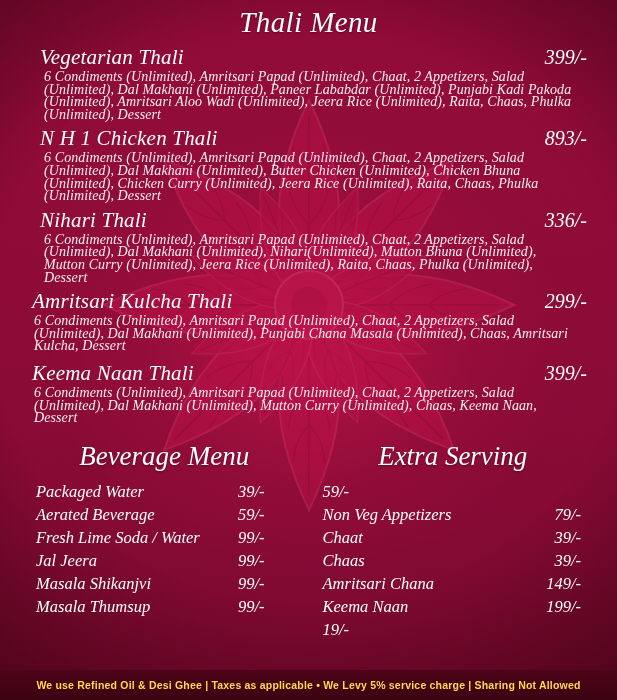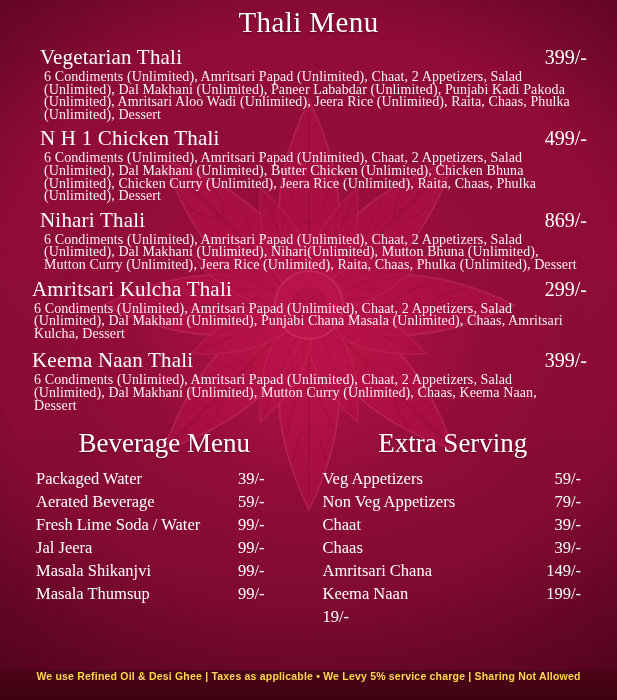--- a/index.html
+++ b/index.html
@@ -40,20 +40,21 @@
     height: 470px;
     opacity: 0.40;
     pointer-events: none;
   }
   #motif svg { width: 100%; height: 100%; display: block; }
 
   #content {
     position: relative;
     z-index: 3;
     padding: 0 26px;
+    font-style: italic;
   }
 
   
   .section-title {
     text-align: center;
     font-size: 29px;
     letter-spacing: 0.4px;
     color: #ffffff;
     text-shadow: 0 1px 2px rgba(60,0,20,0.6);
     font-weight: normal;
@@ -117,20 +118,21 @@
   .col.right .price-row { padding-right: 10px; padding-left: 8px; }
 
   
   #footer {
     position: absolute;
     left: 0; right: 0;
     bottom: 0;
     height: 30px;
     background: linear-gradient(180deg, #4d0418 0%, #3c0312 100%);
     display: flex;
+    align-items: center;
     justify-content: center;
     z-index: 4;
   }
   #footer .note {
     font-family: "Liberation Sans", sans-serif;
     font-size: 10.5px;
     font-weight: bold;
     color: #ffd84d;
     letter-spacing: 0.2px;
   }
@@ -188,29 +190,29 @@
     <div class="item-head">
       <span class="item-name">Vegetarian Thali</span>
       <span class="item-price">399/-</span>
     </div>
     <div class="item-desc">6 Condiments (Unlimited), Amritsari Papad (Unlimited), Chaat, 2 Appetizers, Salad (Unlimited), Dal Makhani (Unlimited), Paneer Lababdar (Unlimited), Punjabi Kadi Pakoda (Unlimited), Amritsari Aloo Wadi (Unlimited), Jeera Rice (Unlimited), Raita, Chaas, Phulka (Unlimited), Dessert</div>
   </div>
 
   <div class="item thali-row">
     <div class="item-head">
       <span class="item-name">N H 1 Chicken Thali</span>
-      <span class="item-price">499/-</span>
+      <span class="item-price">893/-</span>
     </div>
     <div class="item-desc">6 Condiments (Unlimited), Amritsari Papad (Unlimited), Chaat, 2 Appetizers, Salad (Unlimited), Dal Makhani (Unlimited), Butter Chicken (Unlimited), Chicken Bhuna (Unlimited), Chicken Curry (Unlimited), Jeera Rice (Unlimited), Raita, Chaas, Phulka (Unlimited), Dessert</div>
   </div>
 
   <div class="item thali-row">
     <div class="item-head">
       <span class="item-name">Nihari Thali</span>
-      <span class="item-price">869/-</span>
+      <span class="item-price">336/-</span>
     </div>
     <div class="item-desc">6 Condiments (Unlimited), Amritsari Papad (Unlimited), Chaat, 2 Appetizers, Salad (Unlimited), Dal Makhani (Unlimited), Nihari(Unlimited), Mutton Bhuna (Unlimited), Mutton Curry (Unlimited), Jeera Rice (Unlimited), Raita, Chaas, Phulka (Unlimited), Dessert</div>
   </div>
 
 
   <div class="item mini">
     <div class="item-head">
       <span class="item-name">Amritsari Kulcha Thali</span>
       <span class="item-price">299/-</span>
     </div>
@@ -251,21 +253,20 @@
       </div>
       <div class="price-row">
         <span class="label">Masala Thumsup</span>
         <span class="val">99/-</span>
       </div>
     </div>
 
     <div class="col right">
       <h2 class="col-title">Extra Serving</h2>
       <div class="price-row">
-        <span class="label">Veg Appetizers</span>
         <span class="val">59/-</span>
       </div>
       <div class="price-row">
         <span class="label">Non Veg Appetizers</span>
         <span class="val">79/-</span>
       </div>
       <div class="price-row">
         <span class="label">Chaat</span>
         <span class="val">39/-</span>
       </div>

